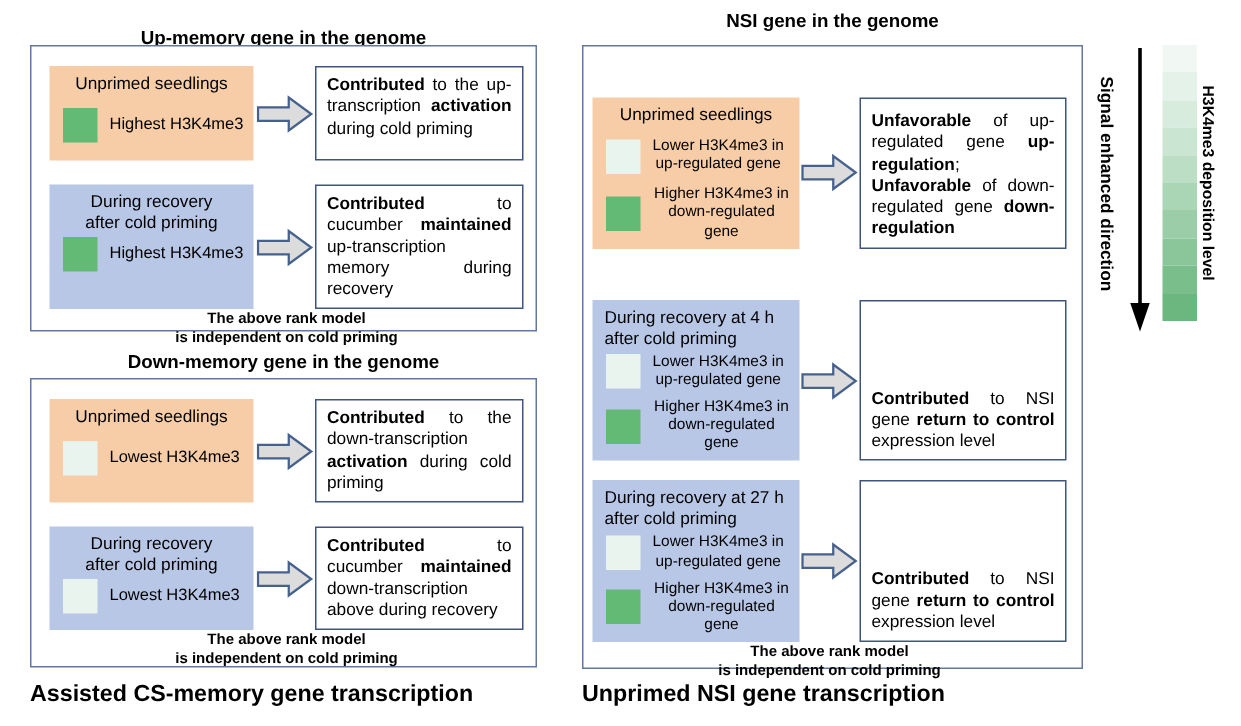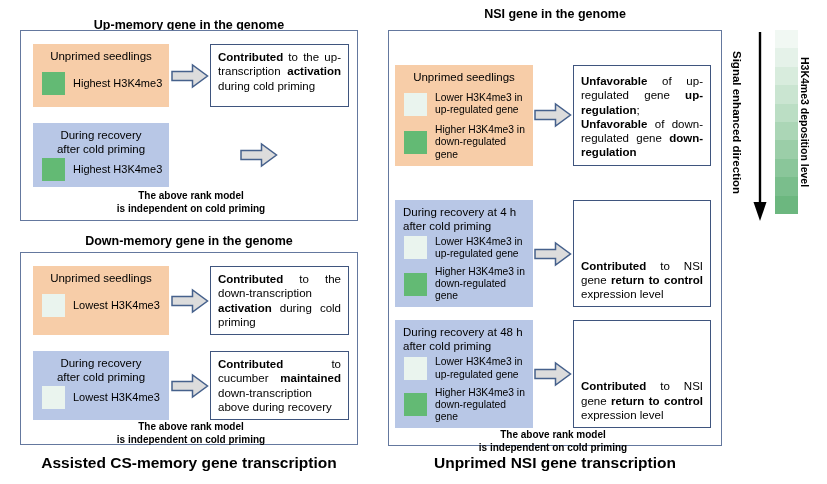--- a/index.html
+++ b/index.html
@@ -20,34 +20,34 @@
   .panel.right{padding:34px 10px 0 6px;}
   .row{display:flex;align-items:stretch;}
   .cond{
     flex:none;padding:5px 6px;font-size:11.5px;line-height:1.22;
   }
   .cond-title{text-align:center;}
   .cond-title.left-align{text-align:left;padding-left:2px;}
   .mark-row{display:flex;align-items:center;margin-top:5px;}
   .swatch{flex:none;width:23px;height:23px;margin-left:3px;margin-right:8px;}
   .mark-label{font-size:11px;}
-  .mark-label.two-line{font-size:10.3px;line-height:1.18;}
+  .mark-label.two-line{font-size:10.3px;line-height:1.18;text-align:center;}
   .arrow-cell{flex:1;display:flex;align-items:center;justify-content:center;}
   .result{
     flex:none;background:#fff;border:1.7px solid #3f557e;
     padding:5px 7px;font-size:11.5px;line-height:1.24;
     text-align:justify;text-align-last:left;
   }
   .result.centered{display:flex;flex-direction:column;justify-content:flex-end;}
   .result span{white-space:pre-wrap;margin-top:28px;}
   .footer-note{
     text-align:center;font-weight:bold;font-size:10px;line-height:1.3;margin-top:auto;
   }
   .caption{
-    position:absolute;text-align:center;font-weight:bold;font-size:15.5px;
+    position:absolute;font-weight:bold;font-size:15.5px;
   }
   .vtext{
     position:absolute;writing-mode:vertical-rl;font-weight:bold;
     display:flex;align-items:center;justify-content:center;white-space:nowrap;
   }
   .gradient-bar{
     position:absolute;left:775px;top:30px;width:23px;height:184px;
     display:flex;flex-direction:column;
   }
   .gradient-bar>div{flex:1;}
@@ -89,20 +89,21 @@
         <div class="mark-row" style="margin-top:2px;">
           <span class="swatch" style="background: rgb(99, 186, 116);"></span>
           <span class="mark-label">Highest H3K4me3</span>
         </div>
       </div>
       <div class="arrow-cell">
         <svg width="38" height="26" viewBox="0 0 38 26">
           <path d="M1 8.5 H21.5 V2 L36.5 13 L21.5 24 V17.5 H1 Z" fill="#dcdcdc" stroke="#46618c" stroke-width="1.5"></path>
         </svg>
       </div>
+      <div class="result" style="width:139px;min-height:70px;"><b>Contributed</b><span> to cucumber </span><b>maintained</b><span> up-transcription memory during recovery</span></div>
     </div>
 
     <div class="footer-note" style="margin-bottom:5px;">
       <div>The above rank model</div>
       <div>is independent on cold priming</div>
     </div>
   </div>
 
   <div class="panel-title" style="left:20px;top:234px;width:338px;">Down-memory gene in the genome</div>
 
@@ -213,21 +214,21 @@
         </svg>
       </div>
       <div class="result centered" style="width:138px;min-height:96px;">
         <div><b>Contributed</b><span> to NSI gene </span><b>return to control</b><span> expression level</span></div>
       </div>
     </div>
 
     <div class="row">
       <div class="cond" style="width: 138px; min-height: 96px; background: rgb(184, 199, 230);">
         <div class="cond-title left-align">
-          <div>During recovery at 48 h</div>
+          <div>During recovery at 27 h</div>
           <div>after cold priming</div>
         </div>
         <div class="mark-row" style="margin-top:3px;">
           <span class="swatch" style="background: rgb(234, 244, 238);"></span>
           <span class="mark-label two-line">
             <div>Lower H3K4me3 in</div>
             <div>up-regulated gene</div>
           </span>
         </div>
         <div class="mark-row" style="margin-top:6px;">

